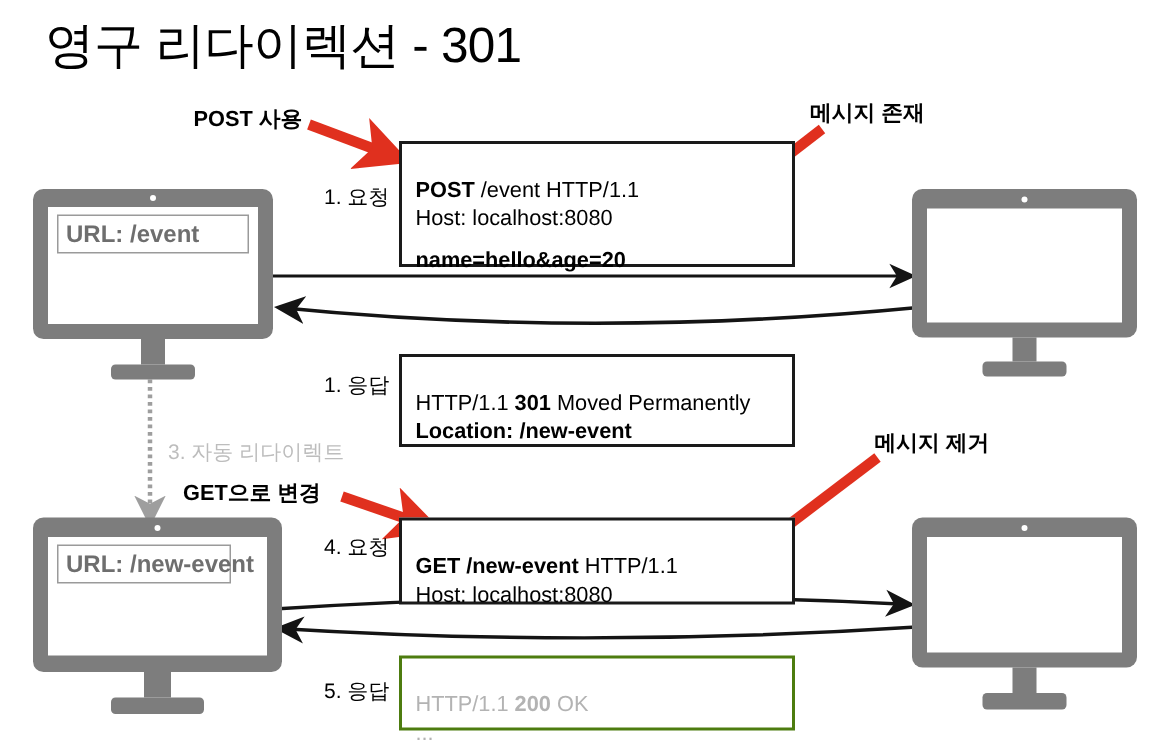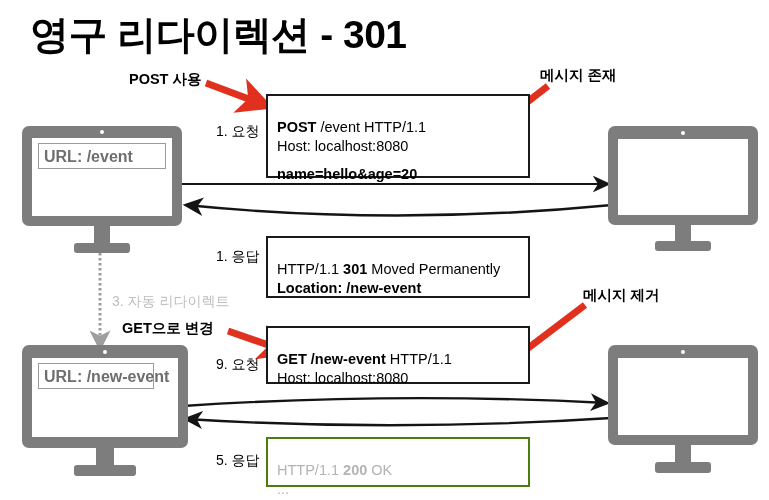--- a/index.html
+++ b/index.html
@@ -14,22 +14,22 @@
     background: #ffffff;
     font-family: "Liberation Sans", "DejaVu Sans", sans-serif;
     overflow: hidden;
   }
   .abs { position: absolute; }
 
   
   #title {
     left: 30px;
     top: 8px;
-    font-size: 39px;
-    font-weight: bold;
+    font-size: 33px;
+    font-weight: normal;
     color: #000000;
     letter-spacing: -0.5px;
     white-space: nowrap;
   }
 
   
   .monitor { }
   .monitor .bezel {
     position: absolute;
     left: 0; top: 0;
@@ -211,38 +211,38 @@
     <div class="b">name=hello&amp;age=20</div>
   </div>
 
   <div class="abs msgbox" style="left:266px; top:236px; width:264px; height:62px;">
     <div>
       <span>HTTP/1.1 </span><span class="b">301</span><span> Moved Permanently</span>
     </div>
     <div class="b">Location: /new-event</div>
   </div>
 
-  <div class="abs msgbox" style="left:266px; top:326px; width:264px; height:58px;">
+  <div class="abs msgbox" style="left:266px; top:345px; width:264px; height:58px;">
     <div>
       <span class="b">GET /new-event</span><span> HTTP/1.1</span>
     </div>
     <div>Host: localhost:8080</div>
   </div>
 
   <div class="abs msgbox dim" style="left:266px; top:437px; width:264px; height:50px;">
     <div>
       <span>HTTP/1.1 </span><span class="b">200</span><span> OK</span>
     </div>
     <div>...</div>
   </div>
 
   <div class="abs steplabel" style="left:216px; top:123px;">1. 요청</div>
   <div class="abs steplabel" style="left:216px; top:248px;">1. 응답</div>
   <div class="abs steplabel dim" style="left:112px; top:293px;">3. 자동 리다이렉트</div>
-  <div class="abs steplabel" style="left:216px; top:356px;">9. 요청</div>
+  <div class="abs steplabel" style="left:216px; top:356px;">4. 요청</div>
   <div class="abs steplabel" style="left:216px; top:452px;">5. 응답</div>
 
   <div class="abs annot" style="left:129px; top:70px;">POST 사용</div>
   <div class="abs annot" style="left:540px; top:66px;">메시지 존재</div>
   <div class="abs annot" style="left:122px; top:319px;">GET으로 변경</div>
   <div class="abs annot" style="left:583px; top:286px;">메시지 제거</div>
 
 </div>
 
 </body></html>

